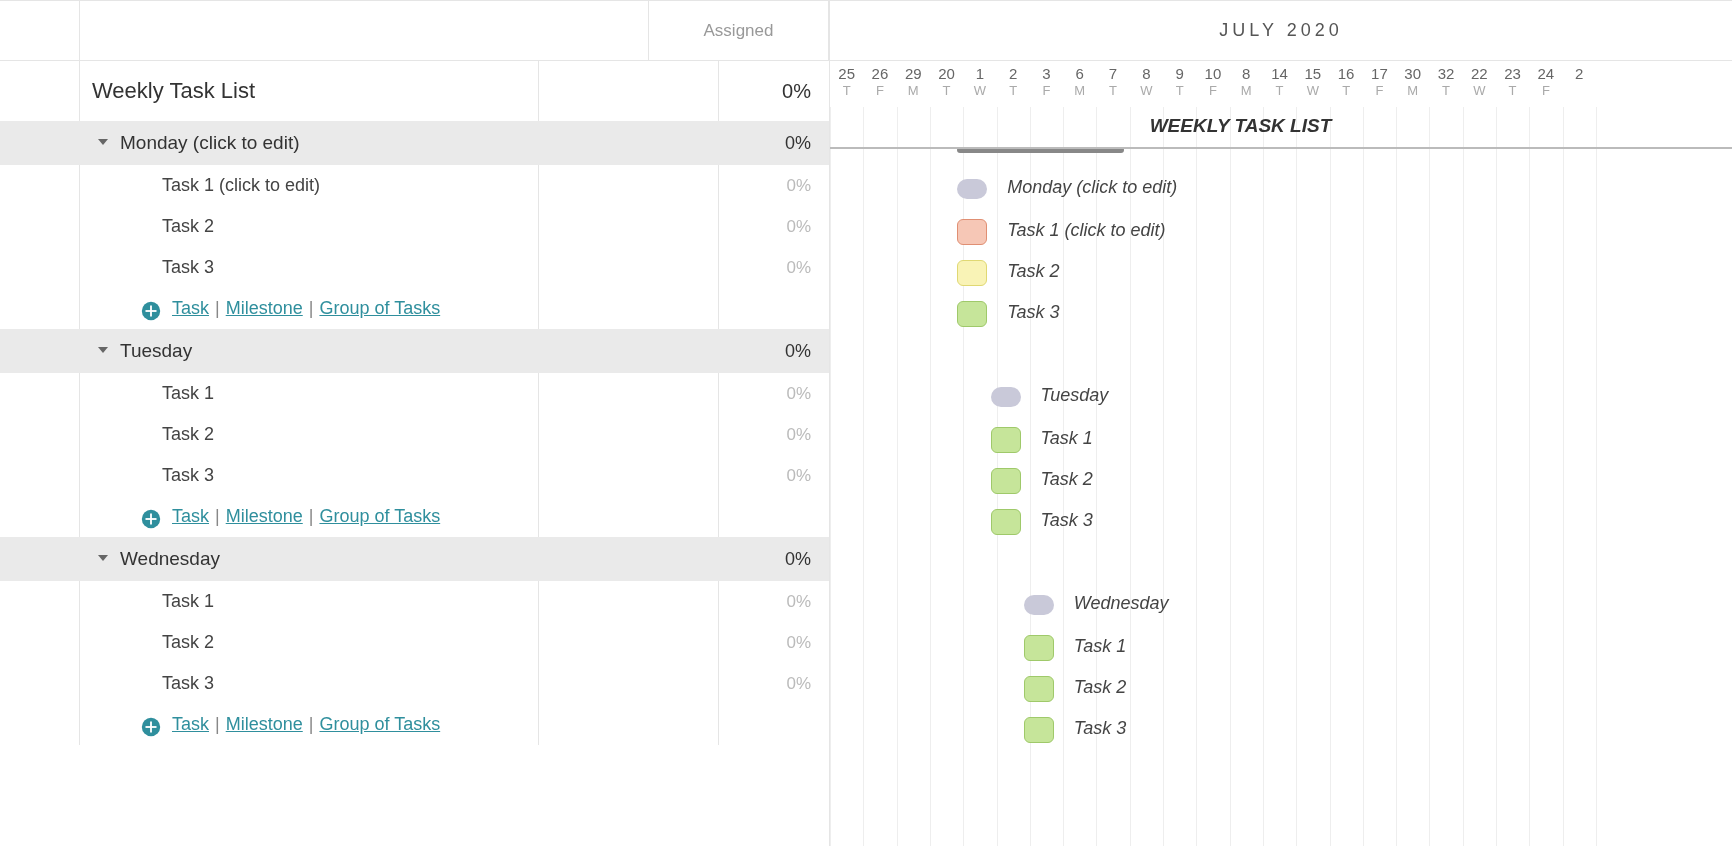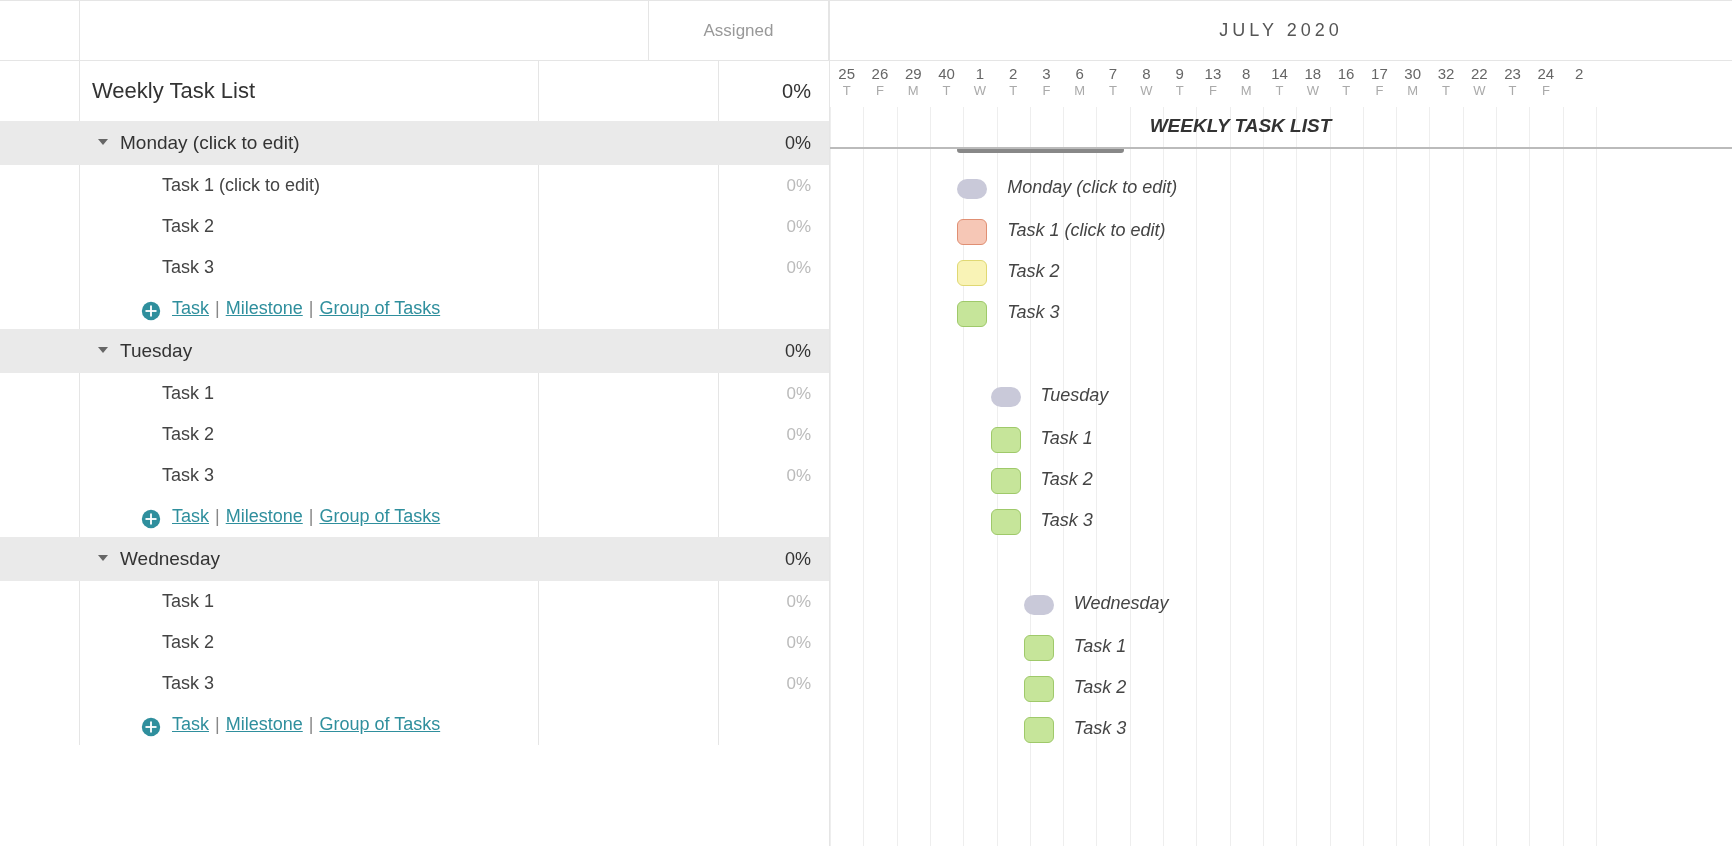--- a/index.html
+++ b/index.html
@@ -359,21 +359,21 @@
         </div>
         <div class="day-cell">
           <div class="dnum">26</div>
           <div class="dletter">F</div>
         </div>
         <div class="day-cell">
           <div class="dnum">29</div>
           <div class="dletter">M</div>
         </div>
         <div class="day-cell">
-          <div class="dnum">40</div>
+          <div class="dnum">20</div>
           <div class="dletter">T</div>
         </div>
         <div class="day-cell">
           <div class="dnum">1</div>
           <div class="dletter">W</div>
         </div>
         <div class="day-cell">
           <div class="dnum">2</div>
           <div class="dletter">T</div>
         </div>
@@ -391,33 +391,33 @@
         </div>
         <div class="day-cell">
           <div class="dnum">8</div>
           <div class="dletter">W</div>
         </div>
         <div class="day-cell">
           <div class="dnum">9</div>
           <div class="dletter">T</div>
         </div>
         <div class="day-cell">
-          <div class="dnum">13</div>
+          <div class="dnum">10</div>
           <div class="dletter">F</div>
         </div>
         <div class="day-cell">
           <div class="dnum">8</div>
           <div class="dletter">M</div>
         </div>
         <div class="day-cell">
           <div class="dnum">14</div>
           <div class="dletter">T</div>
         </div>
         <div class="day-cell">
-          <div class="dnum">18</div>
+          <div class="dnum">15</div>
           <div class="dletter">W</div>
         </div>
         <div class="day-cell">
           <div class="dnum">16</div>
           <div class="dletter">T</div>
         </div>
         <div class="day-cell">
           <div class="dnum">17</div>
           <div class="dletter">F</div>
         </div>

